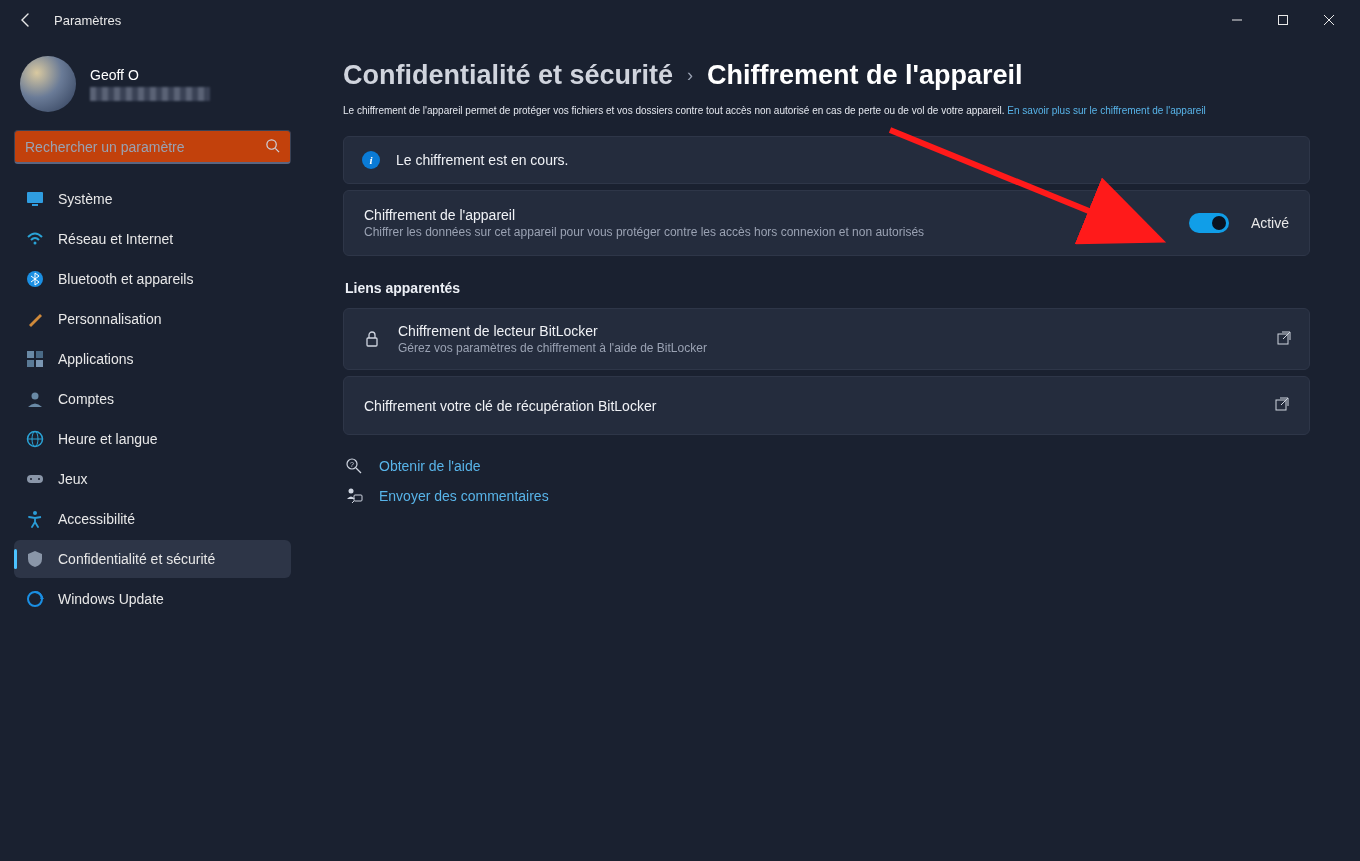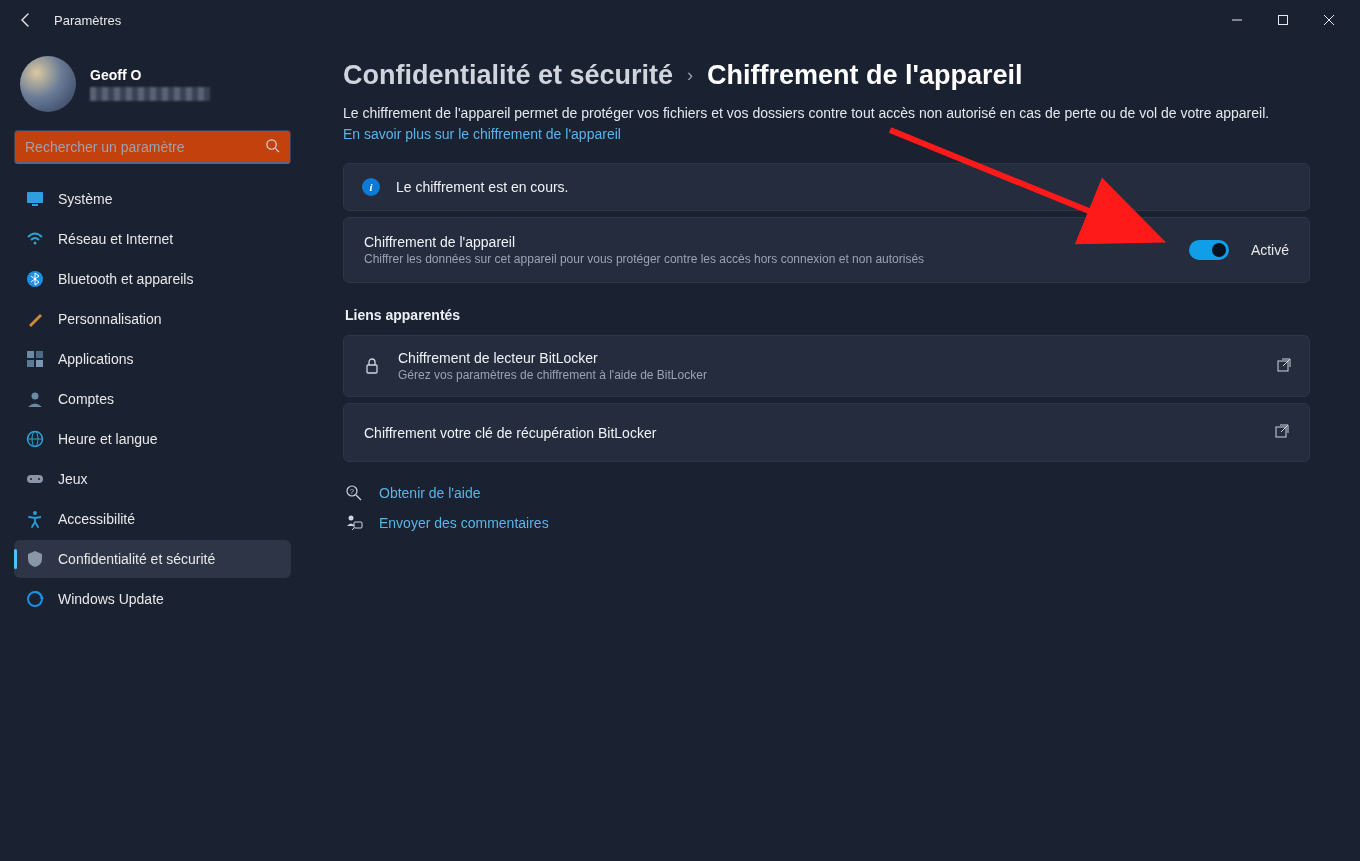--- a/index.html
+++ b/index.html
@@ -30,21 +30,21 @@
   
   .app { display:flex; height: calc(100% - 40px); }
   .sidebar { width: 305px; padding: 16px 14px 0 14px; }
   .content { flex:1; padding: 20px 50px 0 38px; }
   
   .user { display:flex; align-items:center; gap:14px; margin-bottom:18px; padding-left:6px;}
   .avatar {
     width:56px; height:56px; border-radius:50%;
     background: radial-gradient(circle at 30% 30%, #d9c9a0 0%, #6a7b97 45%, #2c3a55 100%);
   }
-  .user-text .uname { font-size:14px; font-weight:700; color:#fff; }
+  .user-text .uname { font-size:14px; font-weight:400; color:#fff; }
   .user-text .uemail {
     width:120px; height:14px; margin-top:4px;
     background: repeating-linear-gradient(90deg,#5a6275,#5a6275 6px,#3a4255 6px,#3a4255 12px);
     filter: blur(1px);
   }
   
   .search {
     display:flex; align-items:center;
     background:#c2410c; border:1px solid #3a4255; border-bottom:2px solid #5a6580;
     border-radius:4px; height:34px; padding:0 10px; margin-bottom:16px;
@@ -66,21 +66,21 @@
   .nav-item.active::before {
     content:""; position:absolute; left:0; top:9px; bottom:9px; width:3px;
     background:#4cc2ff; border-radius:2px;
   }
   .nav-icon { width:18px; height:18px; display:flex; align-items:center; justify-content:center; }
   
   .breadcrumb { display:flex; align-items:center; gap:14px; margin-bottom:12px; }
   .breadcrumb .bc-parent { font-size:27px; font-weight:600; color:#d0d4dd; cursor:pointer;}
   .breadcrumb .chev { font-size:18px; color:#9aa2b3; }
   .breadcrumb .bc-current { font-size:27px; font-weight:600; color:#ffffff; }
-  .desc { font-size:14px; color:#e4e7ee; line-height:1.5; margin-bottom:18px; max-width:940px;}
+  .desc { font-size:10px; color:#e4e7ee; line-height:1.5; margin-bottom:18px; max-width:940px;}
   .desc a { color:#58b4e9; text-decoration:none; cursor:pointer;}
   
   .card {
     background:#242c3d; border:1px solid #2e3648; border-radius:6px;
     padding:14px 18px; display:flex; align-items:center; gap:16px;
     margin-bottom:6px;
   }
   .card.info { padding:14px 18px; }
   .card .info-icon {
     width:18px; height:18px; border-radius:50%; background:#0a7bd6;

